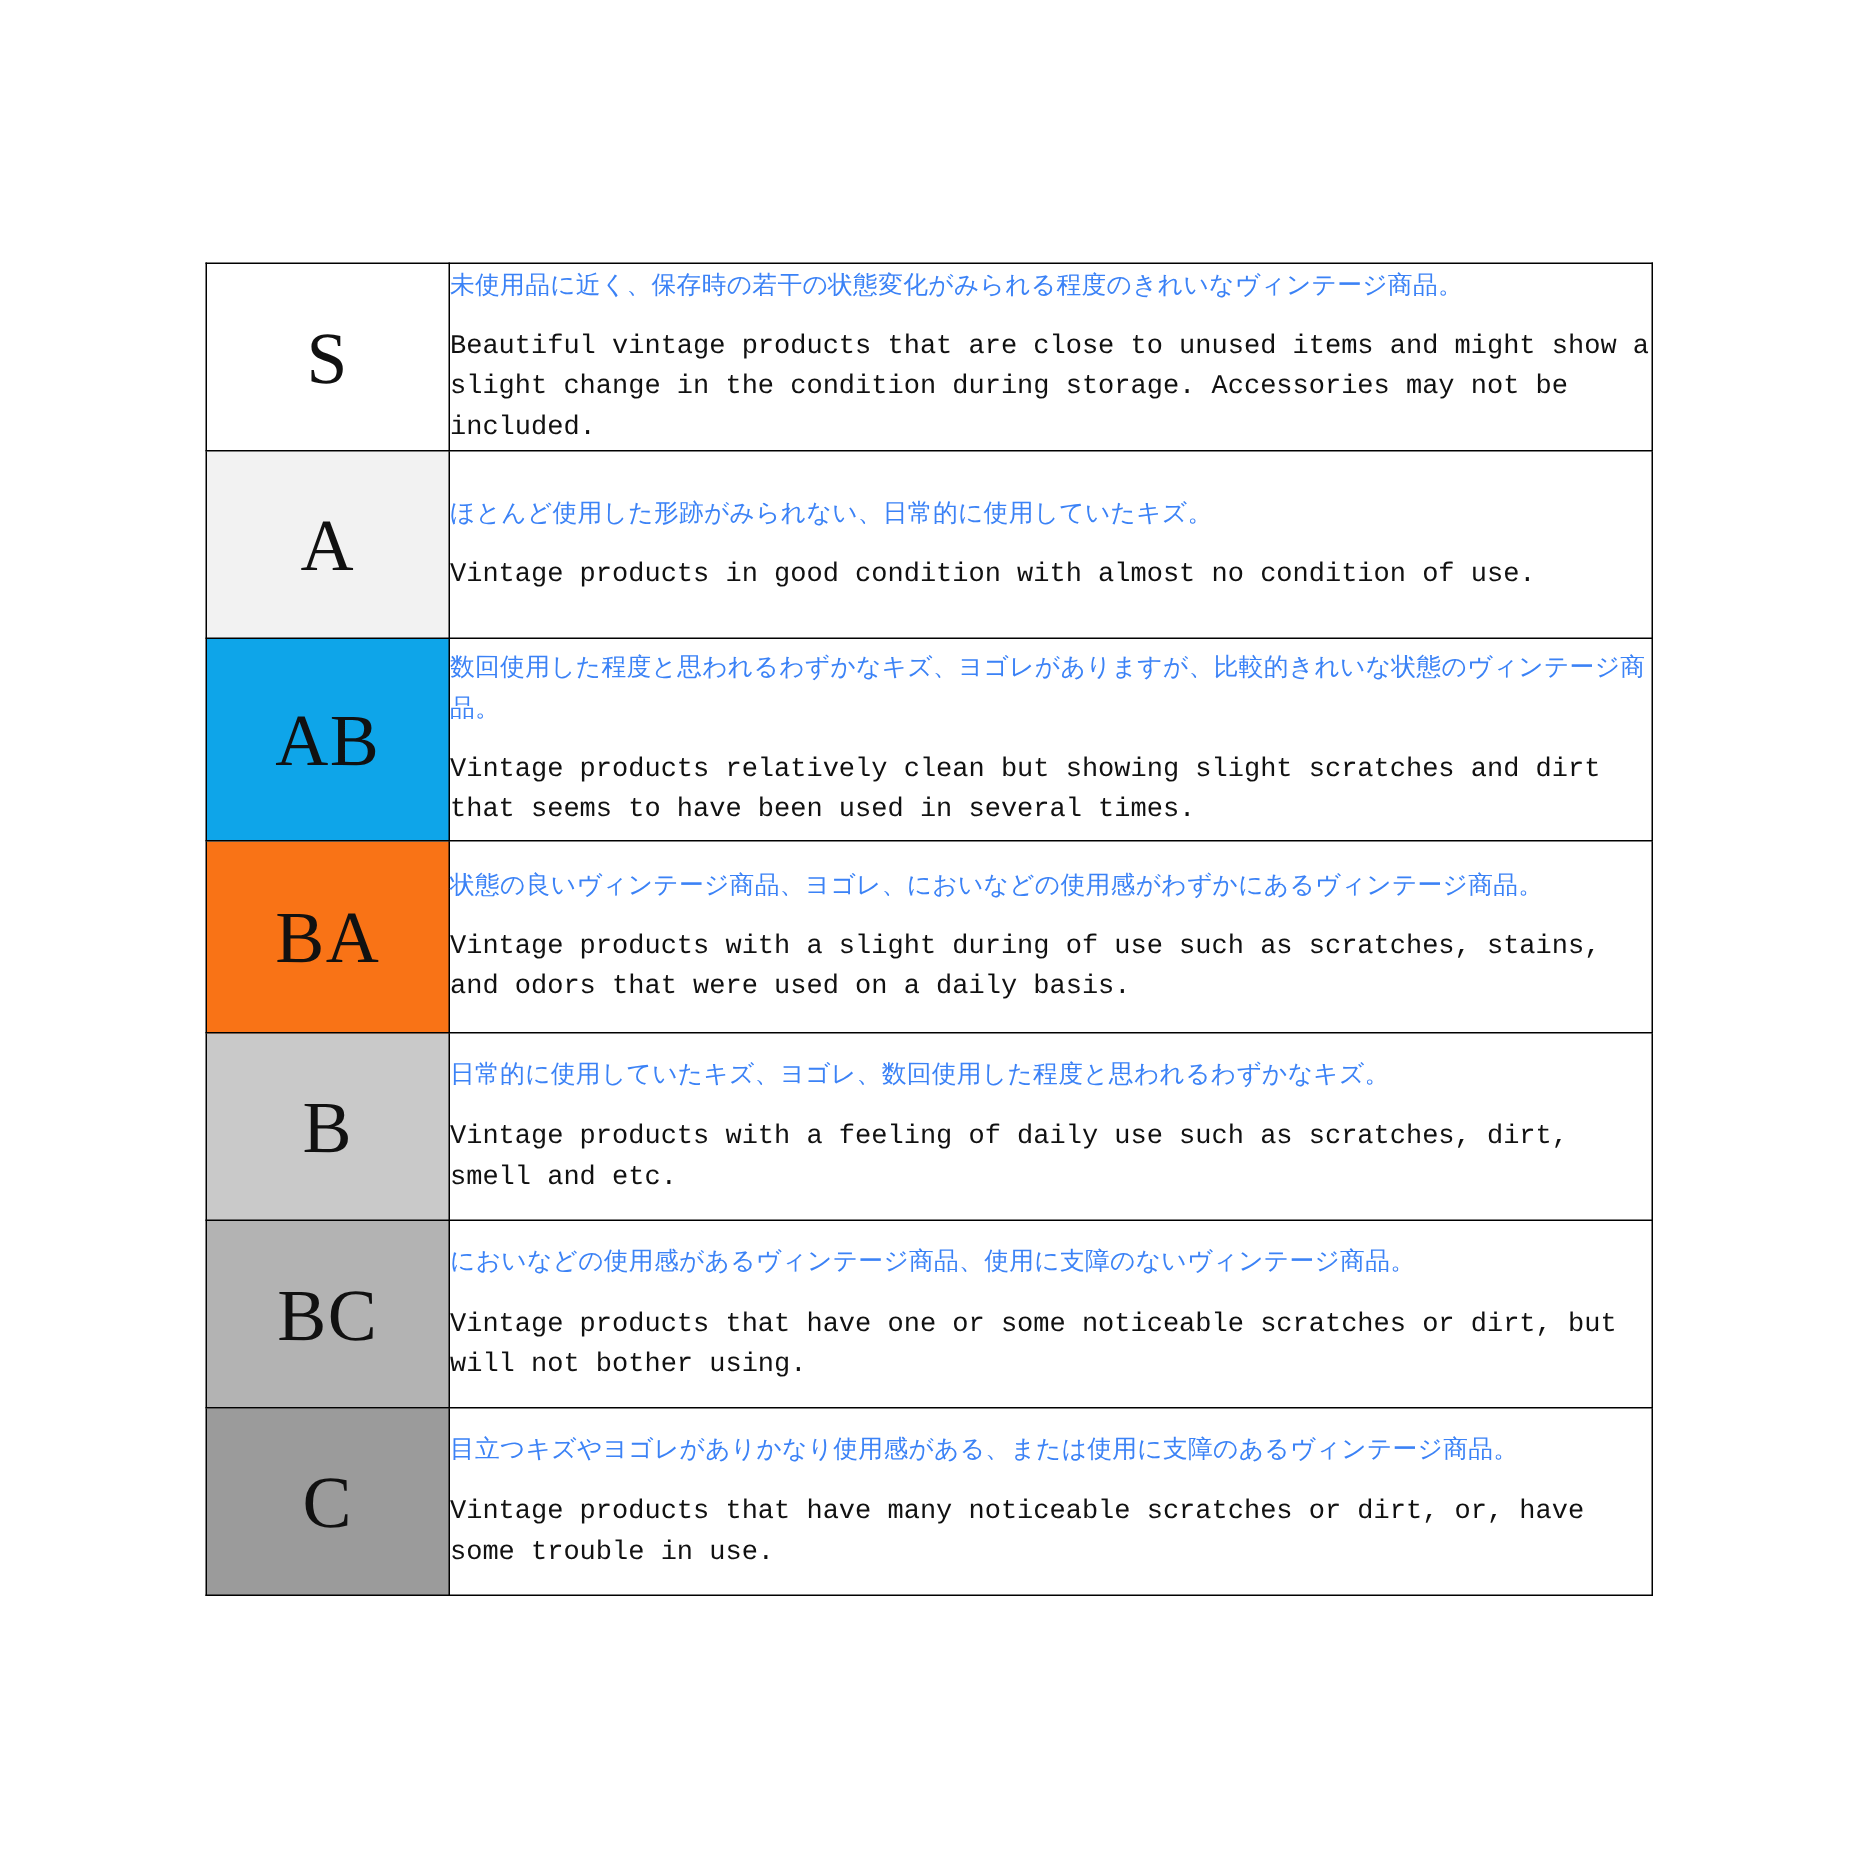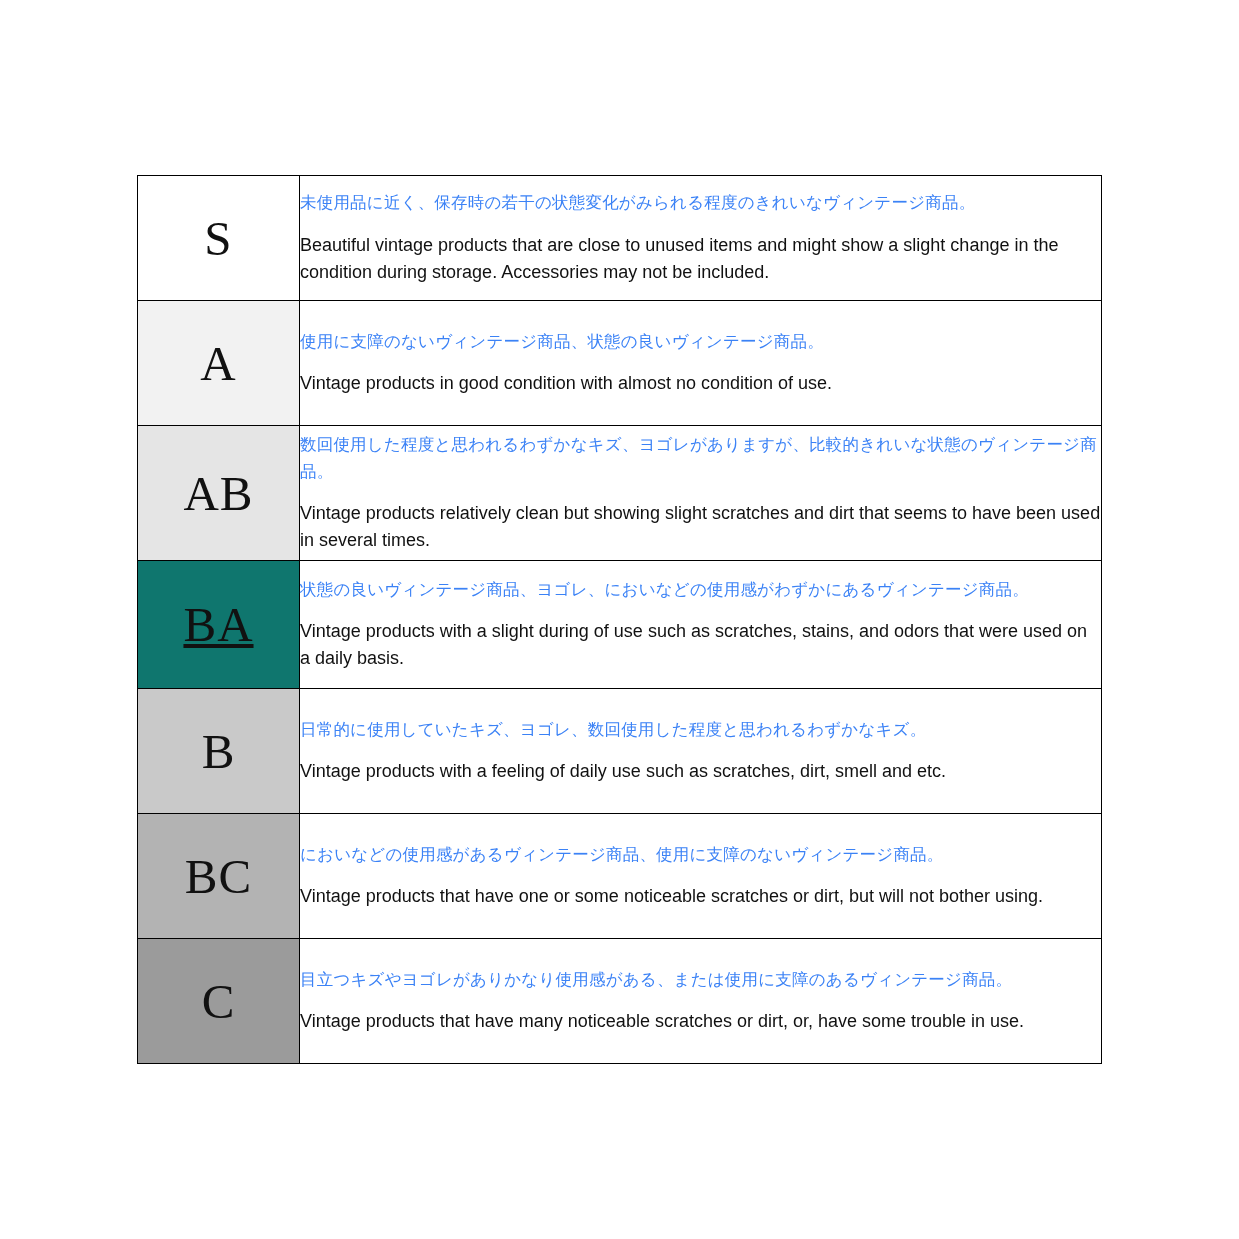--- a/index.html
+++ b/index.html
@@ -47,21 +47,21 @@
     padding: 14px 22px 14px 24px;
   }
   .desc-ja {
     font-family: "DejaVu Sans", sans-serif;
     font-size: 16.5px;
     line-height: 1.58;
     color: #3b82f6;
     letter-spacing: 0.2px;
   }
   .desc-en {
-    font-family: Liberation Sans, sans-serif;
+    font-family: Liberation Mono, monospace;
     font-size: 18px;
     line-height: 1.5;
     color: #111111;
     margin-top: 15px;
   }
   .row-s  .grade-cell { background: #ffffff; }
   .row-a  .grade-cell { background: #f2f2f2; }
   .row-ab .grade-cell { background: #ededed; }
   .row-ba .grade-cell { background: #dcdcdc; }
   .row-b  .grade-cell { background: #c9c9c9; }
@@ -84,33 +84,33 @@
       <tr class="row-s h-s">
         <td class="grade-cell" style="background: rgb(255, 255, 255);">S</td>
         <td class="desc-cell">
           <div class="desc-ja">未使用品に近く、保存時の若干の状態変化がみられる程度のきれいなヴィンテージ商品。</div>
           <div class="desc-en">Beautiful vintage products that are close to unused items and might show a slight change in the condition during storage. Accessories may not be included.</div>
         </td>
       </tr>
       <tr class="row-a h-a">
         <td class="grade-cell" style="background: rgb(242, 242, 242);">A</td>
         <td class="desc-cell">
-          <div class="desc-ja">使用に支障のないヴィンテージ商品、状態の良いヴィンテージ商品。</div>
+          <div class="desc-ja">ほとんど使用した形跡がみられない、日常的に使用していたキズ。</div>
           <div class="desc-en">Vintage products in good condition with almost no condition of use.</div>
         </td>
       </tr>
       <tr class="row-ab h-ab">
-        <td class="grade-cell" style="background: #e5e5e5;">AB</td>
+        <td class="grade-cell" style="background: #0ea5e9;">AB</td>
         <td class="desc-cell">
           <div class="desc-ja">数回使用した程度と思われるわずかなキズ、ヨゴレがありますが、比較的きれいな状態のヴィンテージ商品。</div>
           <div class="desc-en">Vintage products relatively clean but showing slight scratches and dirt that seems to have been used in several times.</div>
         </td>
       </tr>
       <tr class="row-ba h-ba">
-        <td class="grade-cell" style="background: #0f766e; text-decoration: underline;">BA</td>
+        <td class="grade-cell" style="background: #f97316;">BA</td>
         <td class="desc-cell">
           <div class="desc-ja">状態の良いヴィンテージ商品、ヨゴレ、においなどの使用感がわずかにあるヴィンテージ商品。</div>
           <div class="desc-en">Vintage products with a slight during of use such as scratches, stains, and odors that were used on a daily basis.</div>
         </td>
       </tr>
       <tr class="row-b h-b">
         <td class="grade-cell" style="background: rgb(201, 201, 201);">B</td>
         <td class="desc-cell">
           <div class="desc-ja">日常的に使用していたキズ、ヨゴレ、数回使用した程度と思われるわずかなキズ。</div>
           <div class="desc-en">Vintage products with a feeling of daily use such as scratches, dirt, smell and etc.</div>

